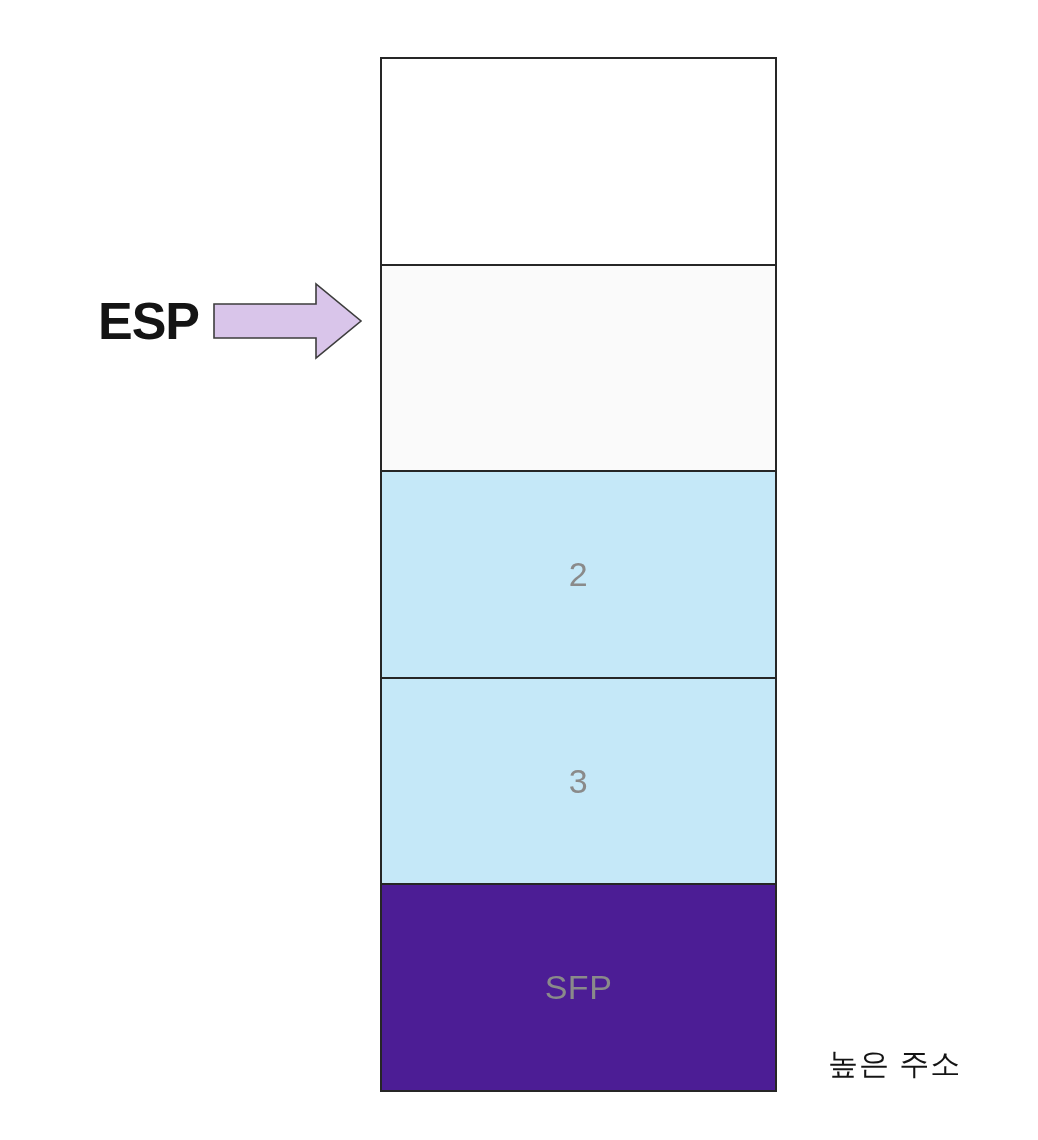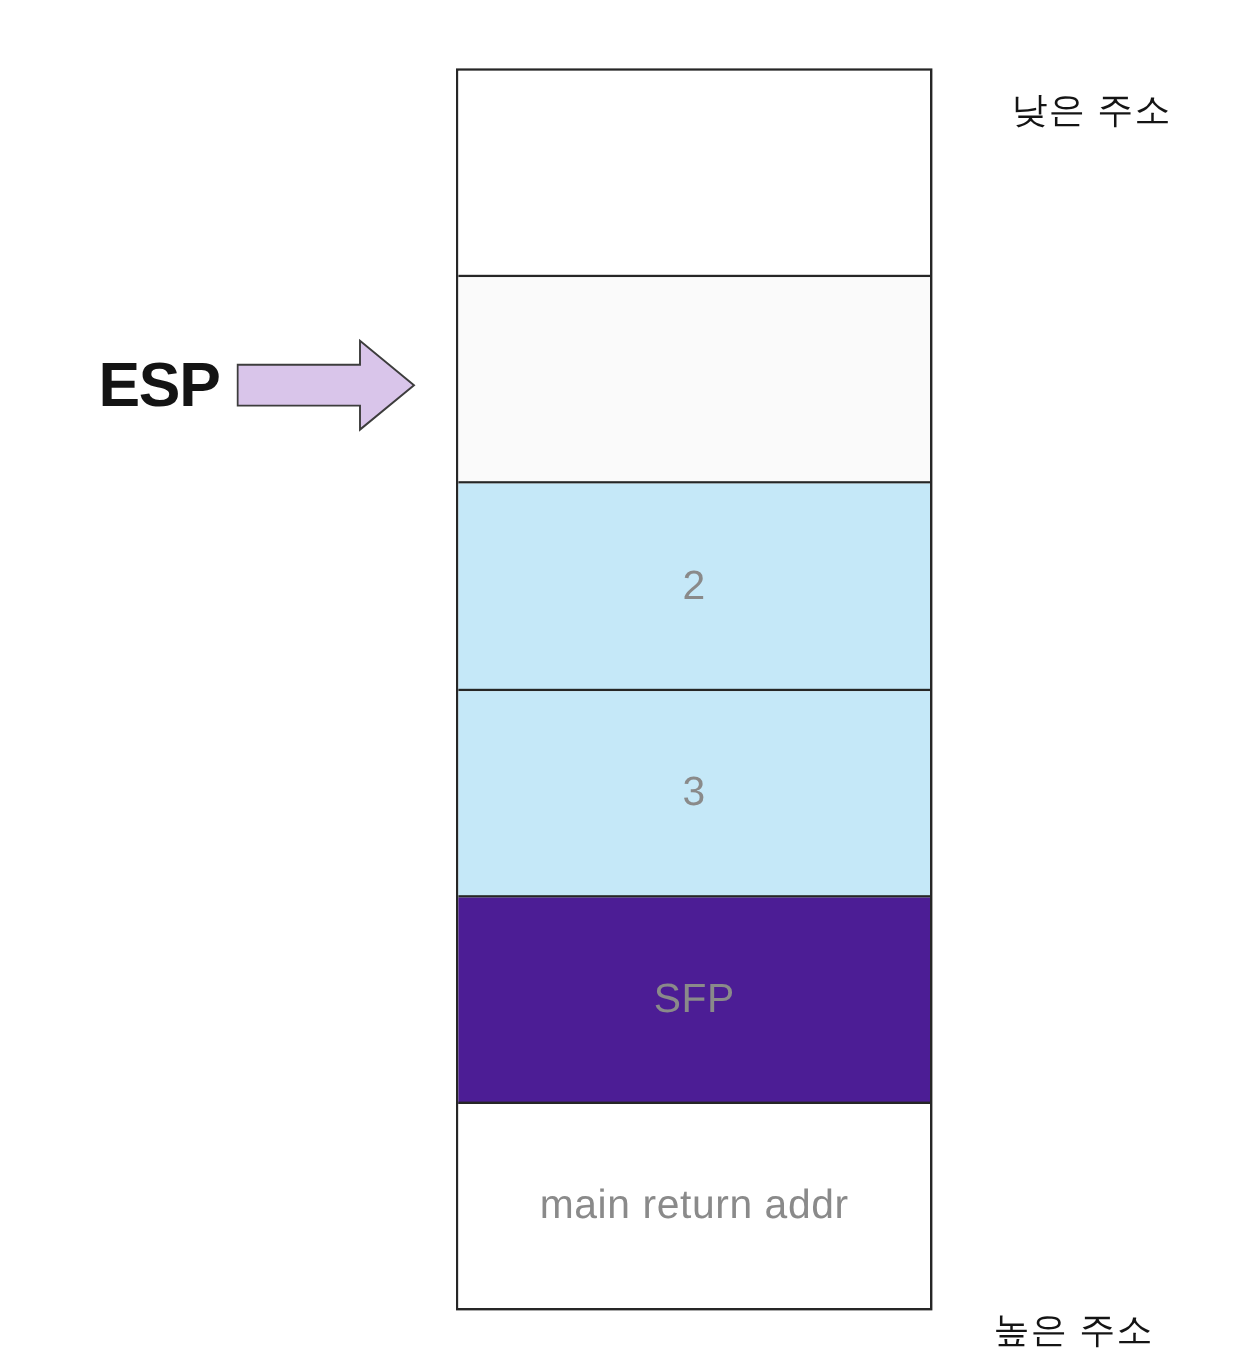--- a/index.html
+++ b/index.html
@@ -44,34 +44,34 @@
   .pointer-esp { left: 82px; top: 282px; }
   .pointer-ebp { left: 84px; top: 794px; }
   .reg-label {
     color: #141414;
     font-size: 52px;
     font-weight: 600;
     letter-spacing: -1px;
     line-height: 78px;
     display: inline-block;
   }
-  .pointer-esp .reg-label { width: 115px; }
+  .pointer-esp .reg-label { width: 115px; margin-left: 16px; }
   .pointer-ebp .reg-label { width: 113px; }
   .arrow-icon { display: block; }
 
   
   .addr-label {
     position: absolute;
     color: #141414;
     font-size: 30px;
     letter-spacing: 1px;
     white-space: nowrap;
   }
   .addr-low  { left: 843px; top: 72px; }
-  .addr-high { left: 828px; top: 1088px; }
+  .addr-high { left: 828px; top: 1044px; }
 </style>
 </head>
 <body>
 
 <div class="canvas">
 
   <div class="stack">
     <div class="stack-row" style="background-color: rgb(255, 255, 255);">
       <span class="cell-text"></span>
     </div>
@@ -80,29 +80,25 @@
     </div>
     <div class="stack-row" style="background-color: rgb(197, 232, 248);">
       <span class="cell-text">2</span>
     </div>
     <div class="stack-row" style="background-color: rgb(197, 232, 248);">
       <span class="cell-text">3</span>
     </div>
     <div class="stack-row" style="background-color: #4c1d95;">
       <span class="cell-text">SFP</span>
     </div>
-    <div class="stack-row" style="background-color: rgb(255, 255, 255);">
-      <span class="cell-text">main return addr</span>
-    </div>
   </div>
 
   <div class="pointer pointer-esp">
     <span class="reg-label">ESP</span>
     <svg class="arrow-icon" width="150" height="78" viewBox="0 0 150 78">
       <polygon points="1,22 103,22 103,2 148,39 103,76 103,56 1,56" stroke="#3d3d3d" stroke-width="1.6" stroke-linejoin="miter" style="fill: rgb(217, 197, 234);"></polygon>
     </svg>
   </div>
 
 
-  <div class="addr-label addr-low">낮은 주소</div>
   <div class="addr-label addr-high">높은 주소</div>
 
 </div>
 
 </body></html>

